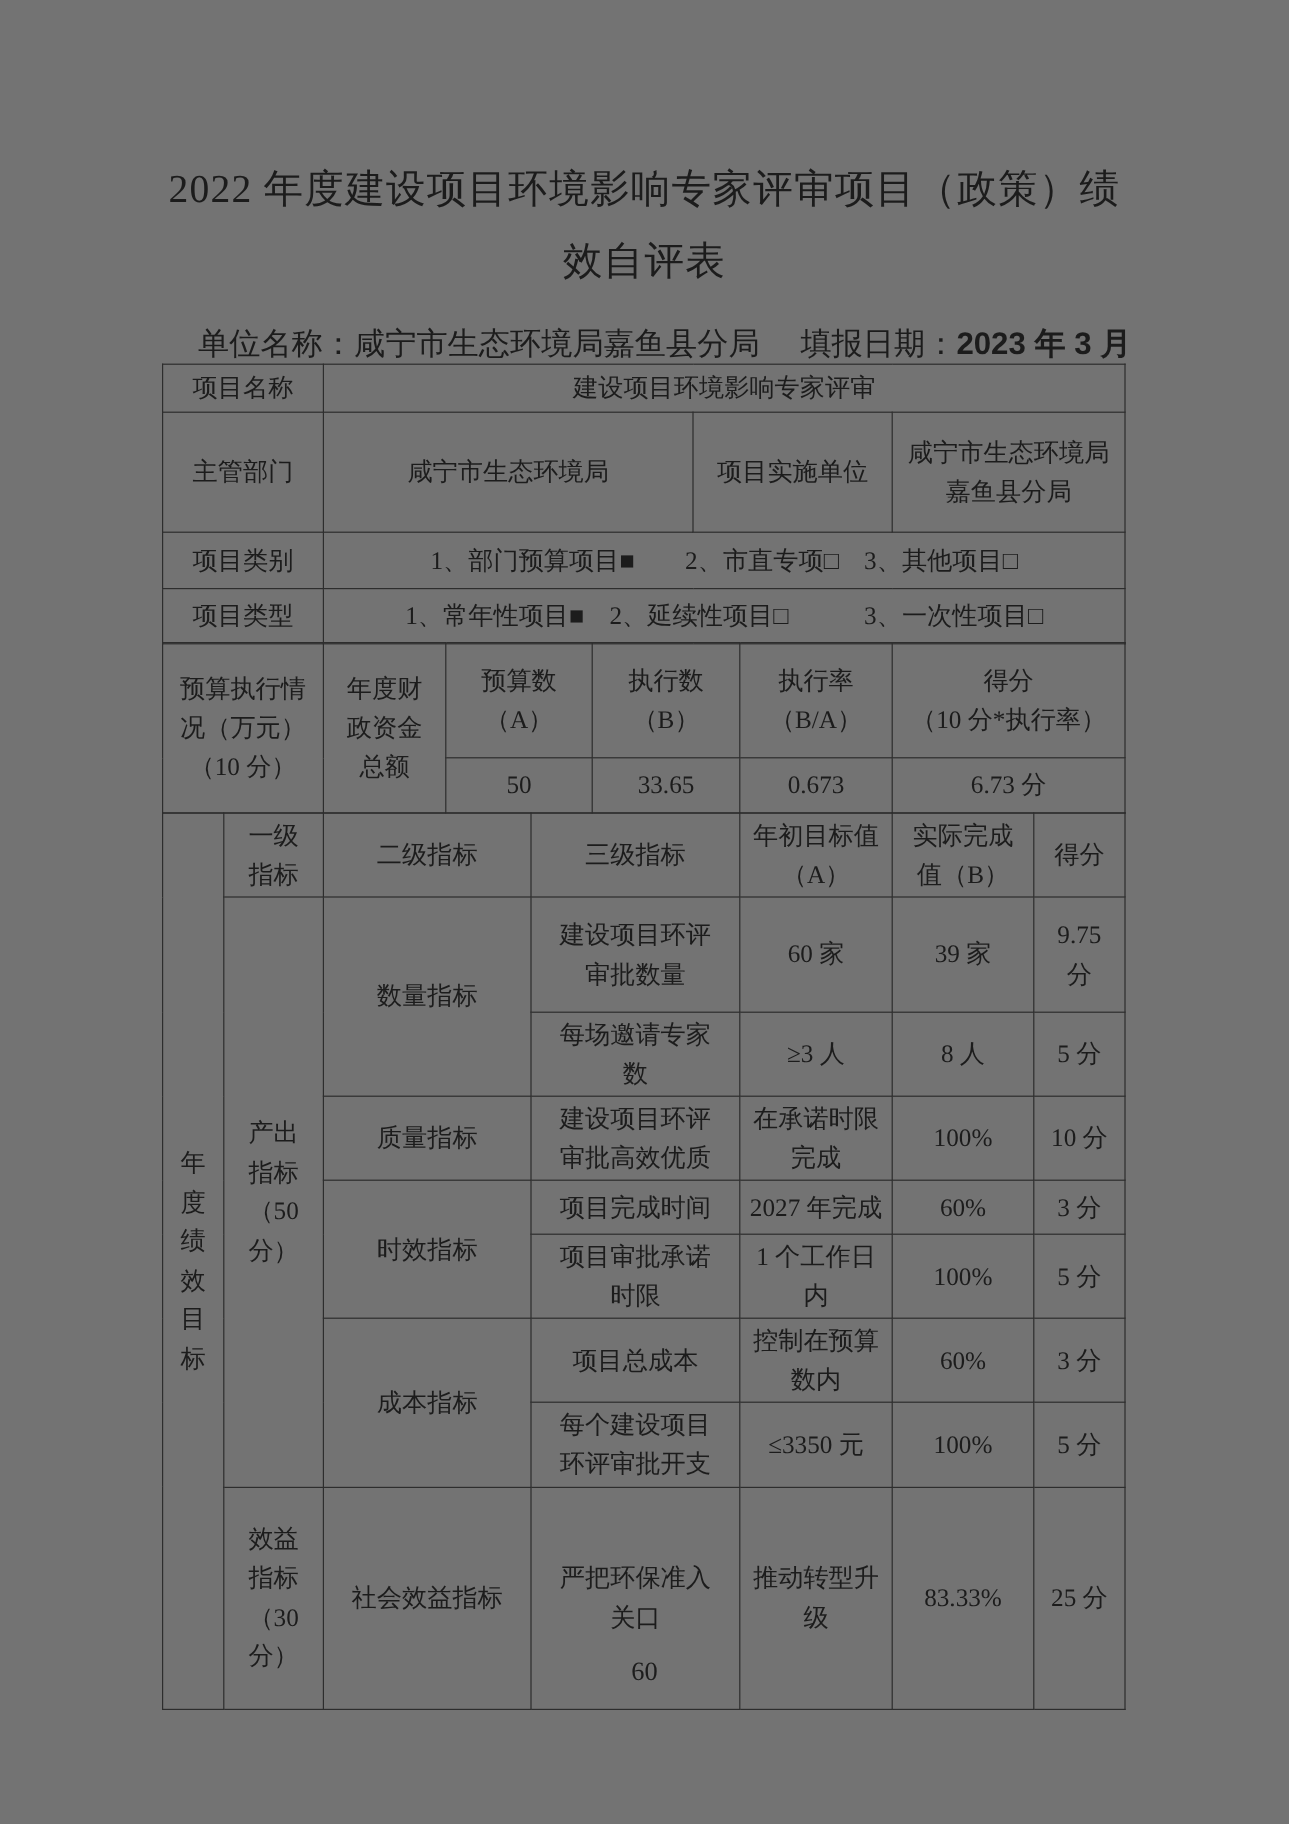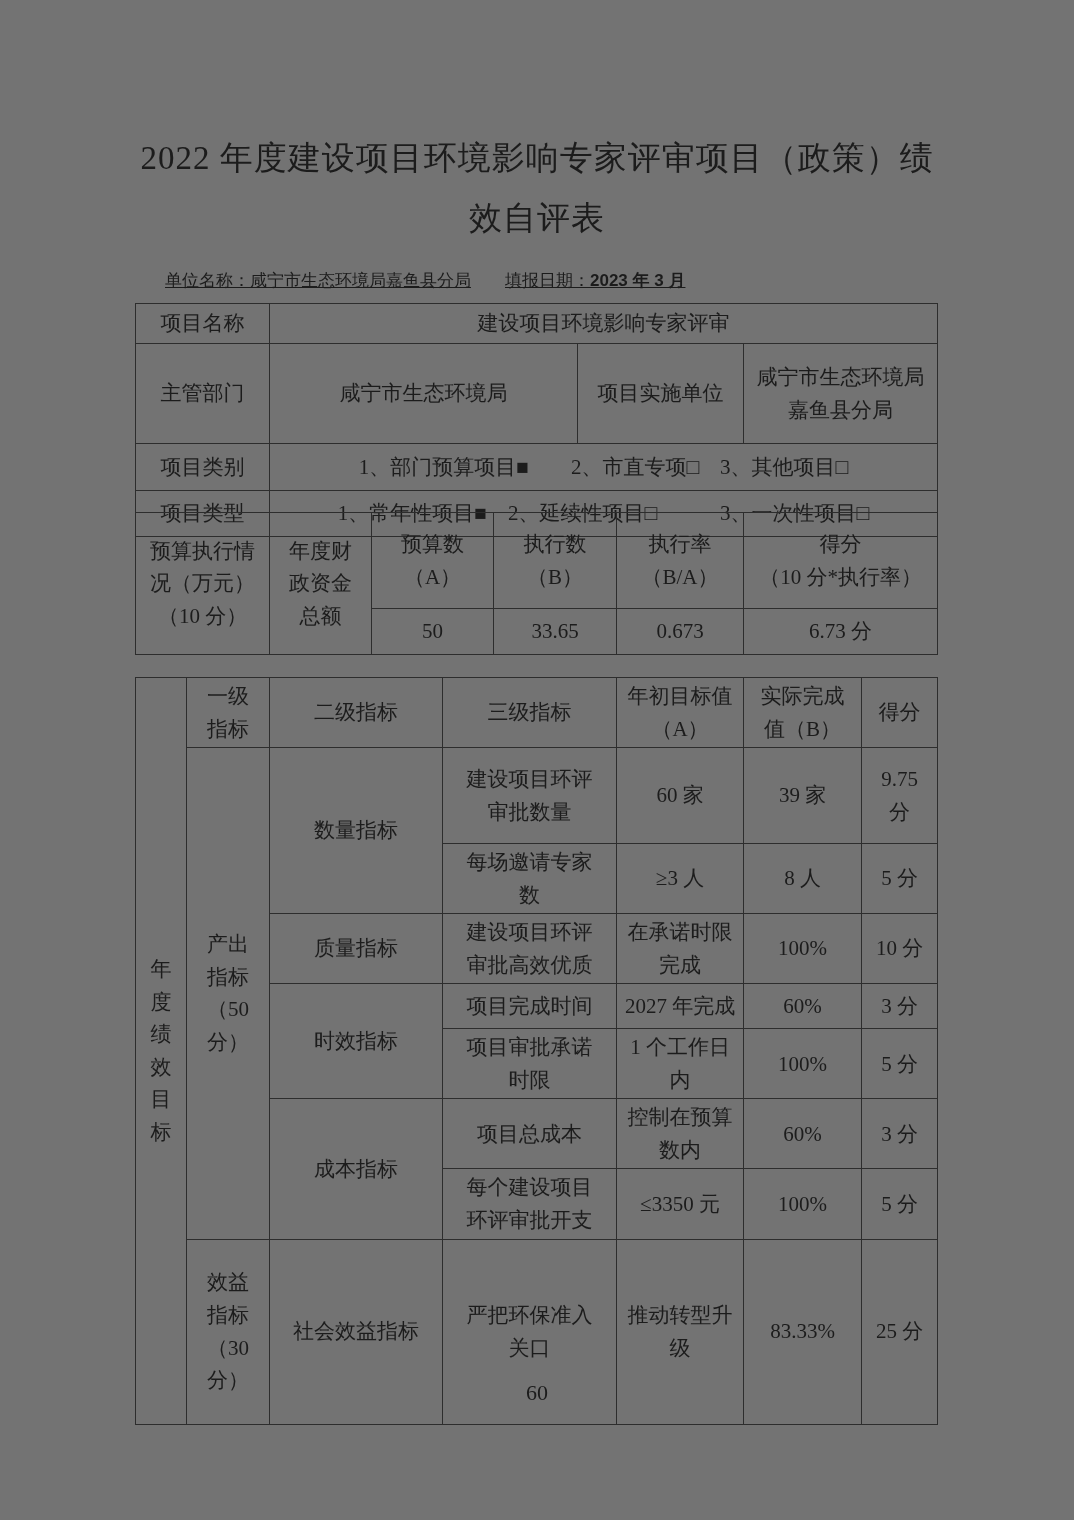--- a/index.html
+++ b/index.html
@@ -10,21 +10,21 @@
     color:#1c1c1c;
   }
   .sheet { position:absolute; inset:0; background:#737373; }
   .doc-title {
     position:absolute; top:128px; left:60px; width:954px;
     text-align:center; font-size:33px; font-weight:400;
     line-height:1.82; letter-spacing:1px; white-space:pre-line;
   }
   .meta-line {
     position:absolute; top:269px; left:165px;
-    font-size:17px; white-space:nowrap;text-decoration:underline;
+    font-size:26px; white-space:nowrap;
   }
   .meta-gap { display:inline-block; width:34px; }
   .date-num { font-family:"Liberation Sans","DejaVu Sans",sans-serif; font-weight:bold; }
   table.tbl {
     position:absolute; left:135px; border-collapse:collapse; table-layout:fixed;
   }
   table.tbl td {
     border:1px solid #2d2d2d;
     font-size:21px; line-height:1.55;
     text-align:center; vertical-align:middle;
@@ -77,21 +77,21 @@
         <td>项目类别</td>
         <td colspan="3" class="al">1、部门预算项目■　　2、市直专项□　3、其他项目□</td>
       </tr>
       <tr style="height:46px">
         <td>项目类型</td>
         <td colspan="3" class="al">1、常年性项目■　2、延续性项目□　　　3、一次性项目□</td>
       </tr>
     </tbody>
   </table>
 
-  <table class="tbl" style="top:512px; width:802px;">
+  <table class="tbl" style="top:535px; width:802px;">
     <colgroup>
         <col style="width:134px">
         <col style="width:102px">
         <col style="width:122px">
         <col style="width:123px">
         <col style="width:127px">
         <col style="width:194px">
       </colgroup>
     <tbody>
       <tr style="height:96px">

